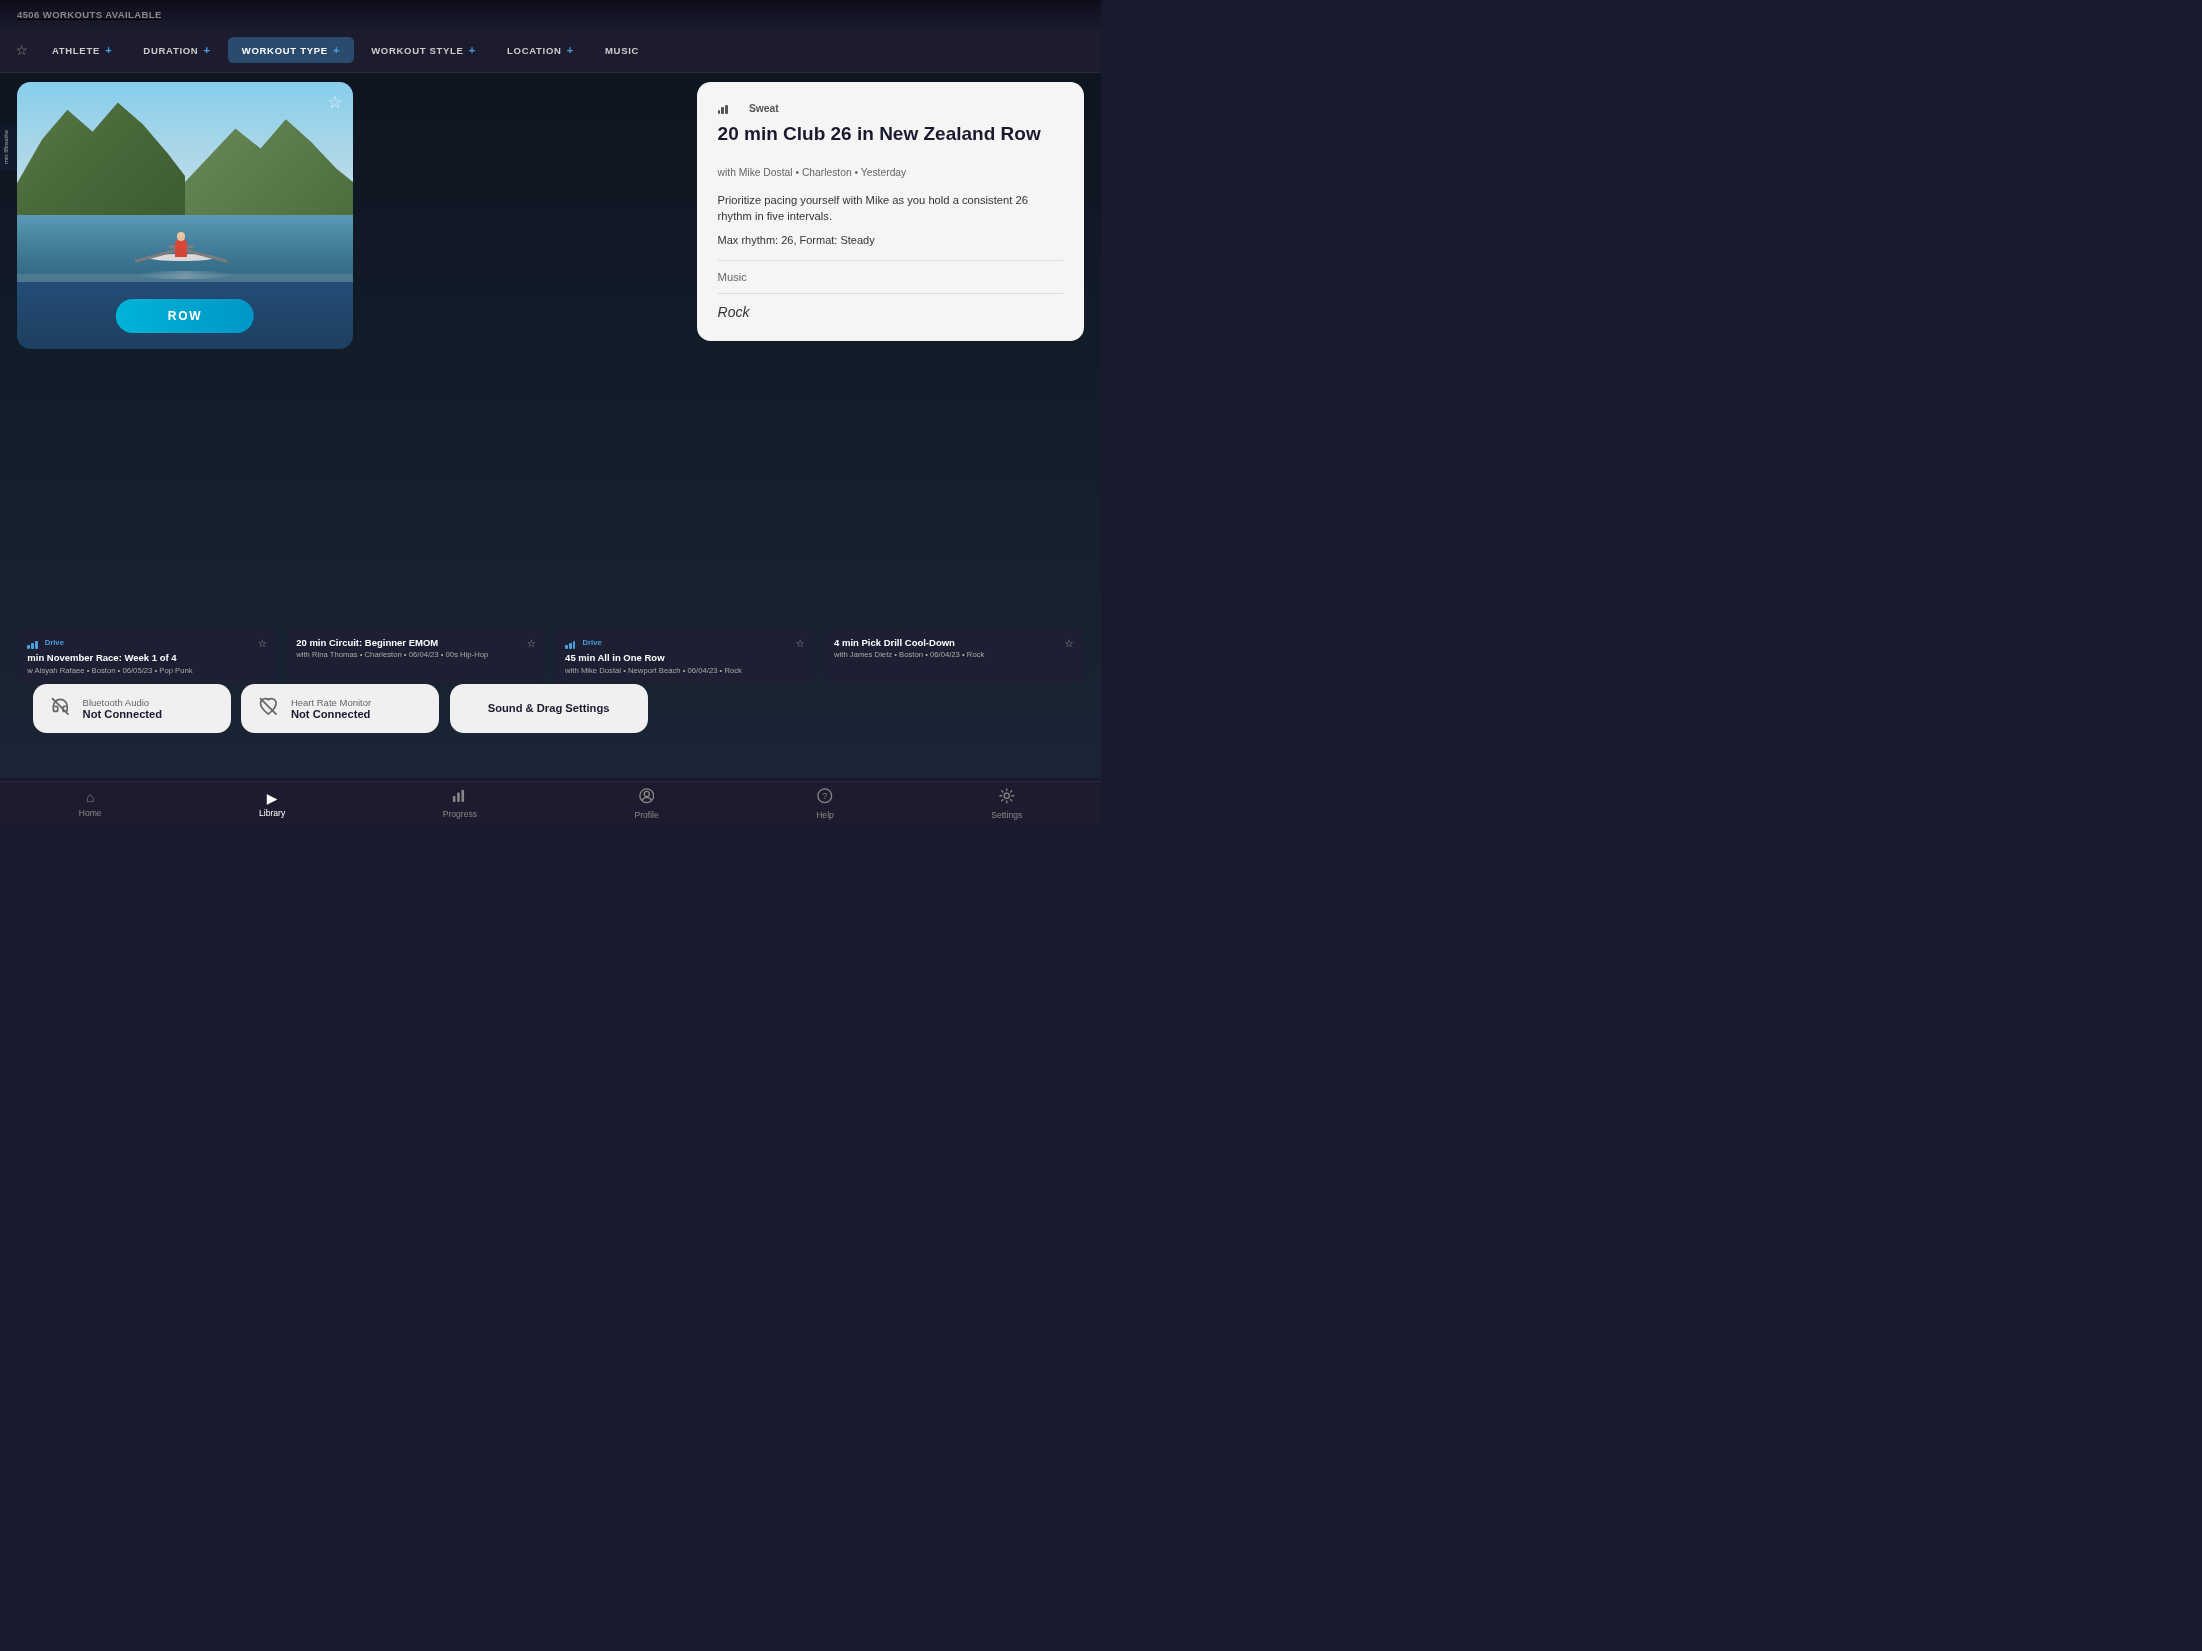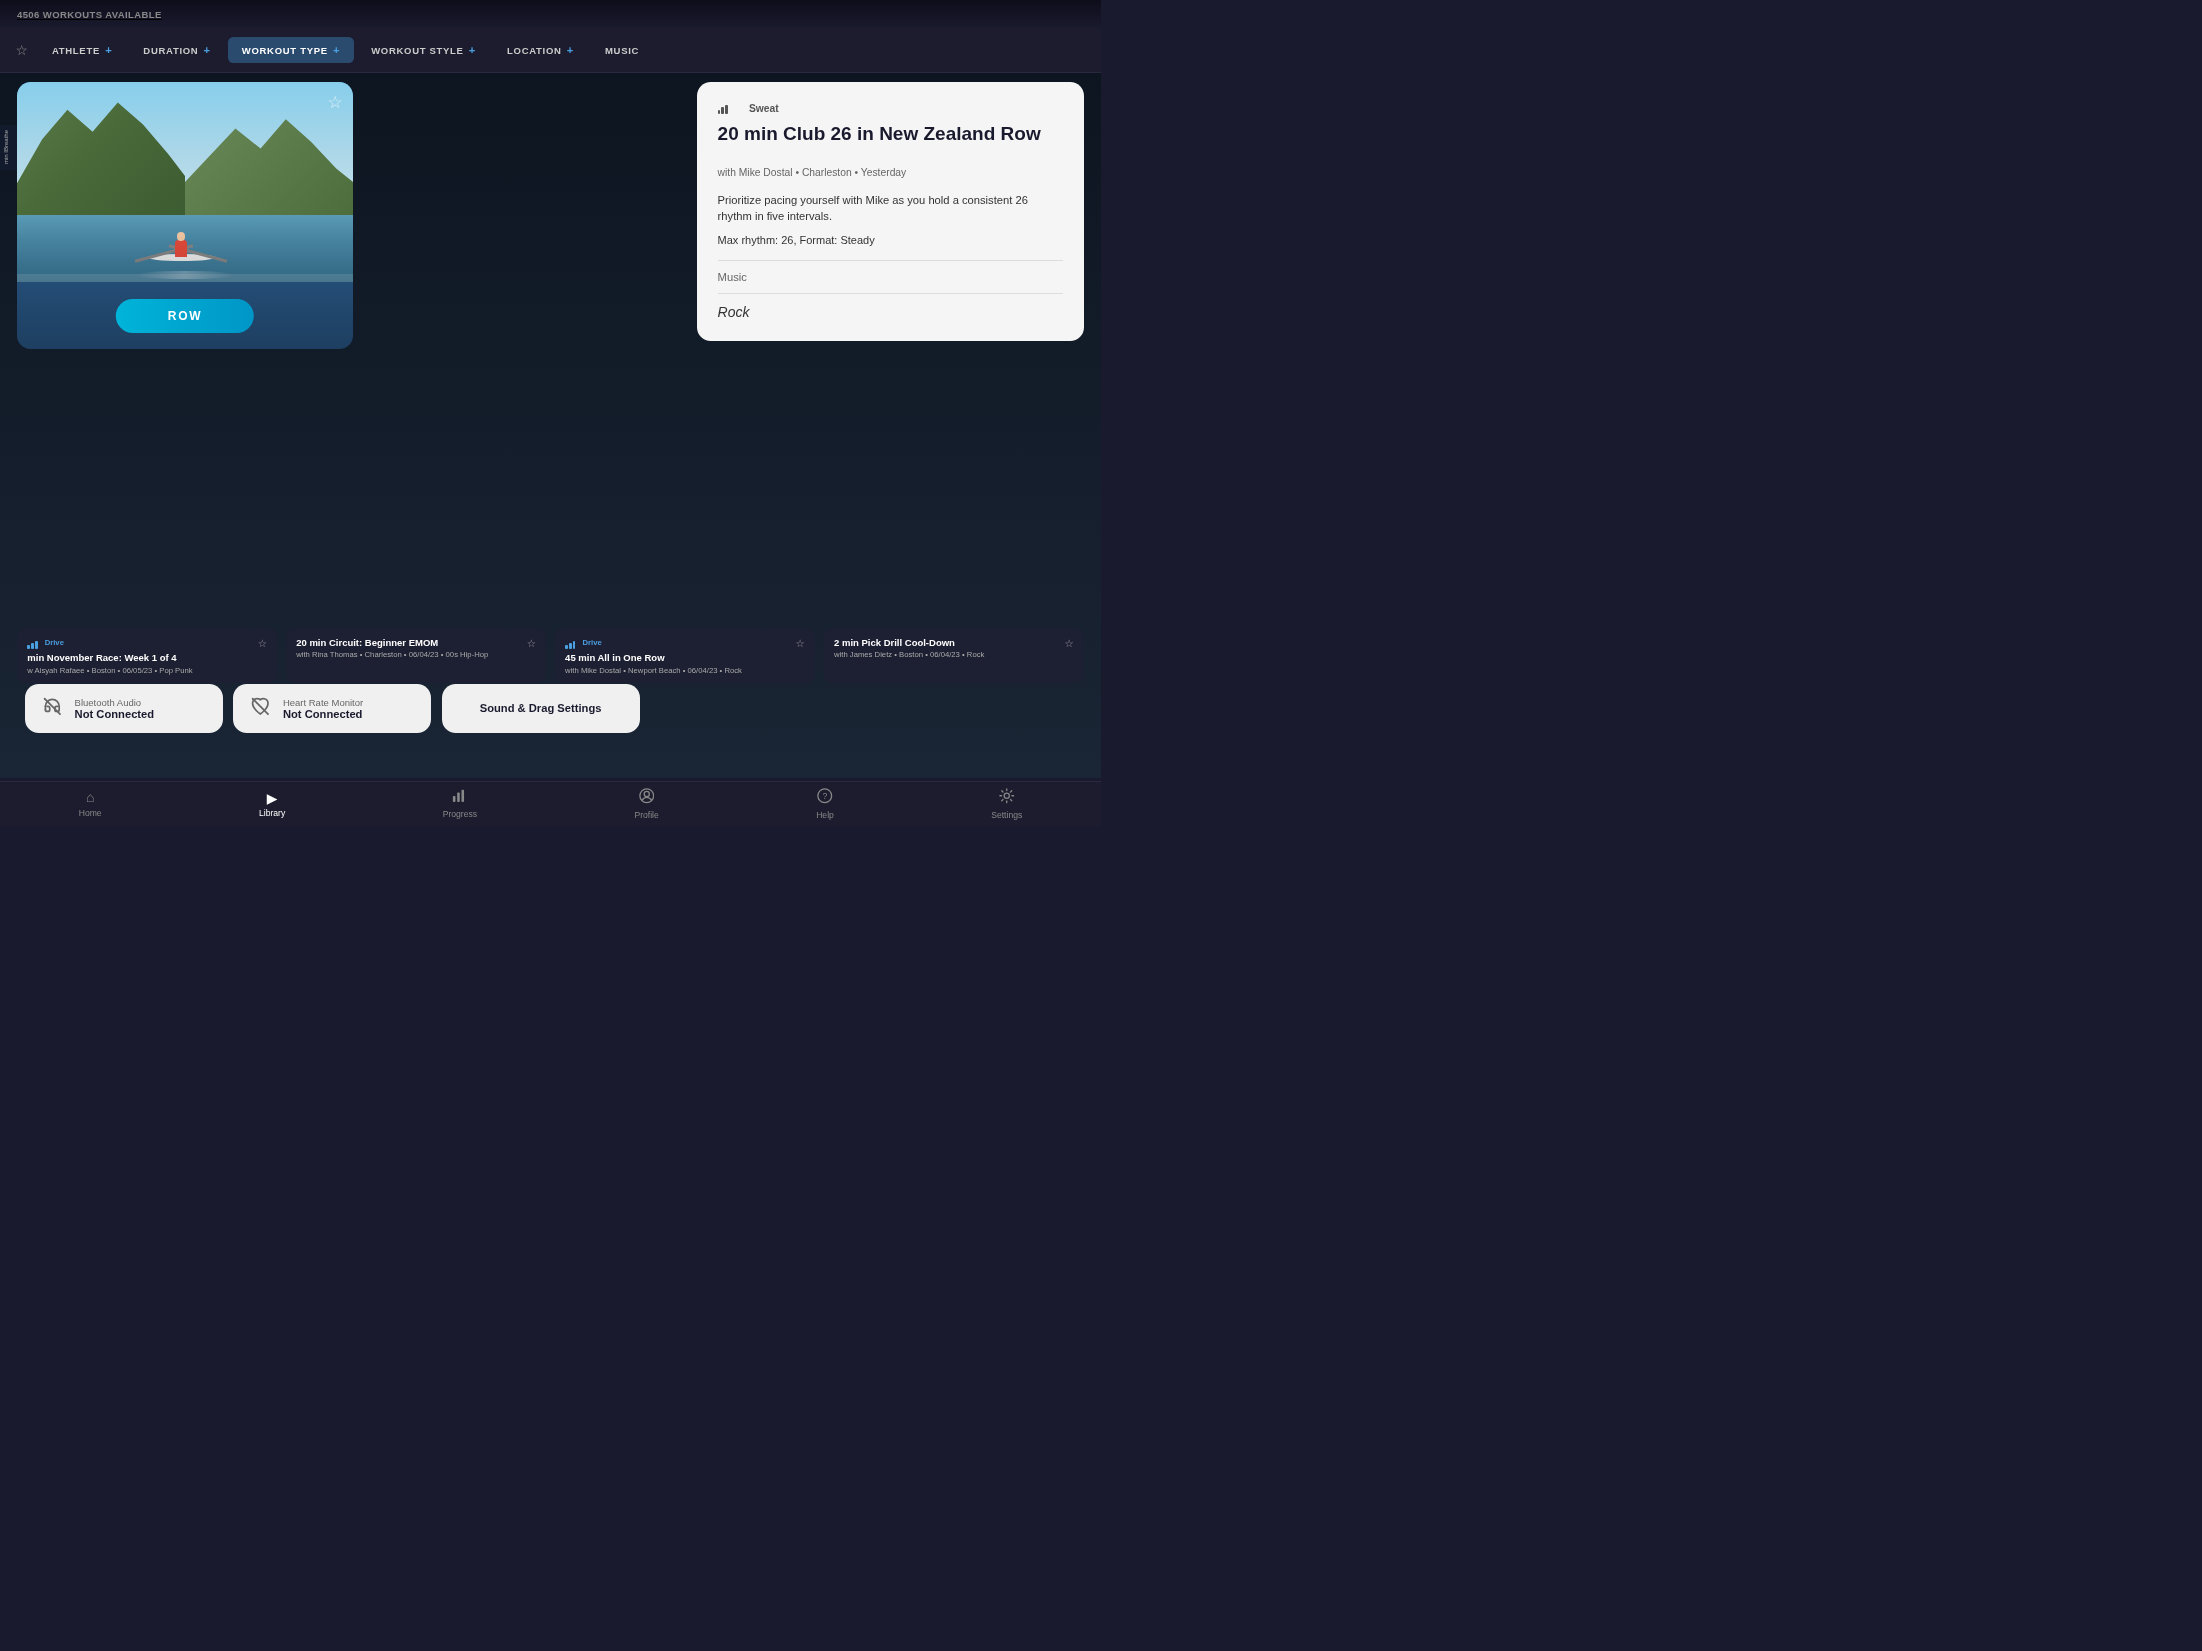--- a/index.html
+++ b/index.html
@@ -269,21 +269,21 @@
       font-size: 14px;
       color: #333;
       font-weight: 500;
       font-style: italic;
     }
 
     
     .connection-bar {
       position: absolute;
       bottom: 45px;
-      left: 8px;
+      left: 16px;
       right: 0;
       display: flex;
       gap: 10.3px;
       padding: 0 17px;
       z-index: 10;
     }
     .connection-card {
       background: #f0f0f0;
       border-radius: 13.8px;
       padding: 12px 17px;
@@ -547,21 +547,21 @@
           <div class="bar" style="height:6px;background:#4a9fe0;"></div>
           <div class="bar" style="height:7.7px;background:#4a9fe0;"></div>
         </span>
         <span class="wc-badge-text">Drive</span>
       </div>
       <div class="wc-title">45 min All in One Row</div>
       <div class="wc-sub">with Mike Dostal • Newport Beach • 06/04/23 • Rock</div>
     </div>
     <div class="workout-card-mini">
       <span class="wc-star">☆</span>
-      <div class="wc-title">2 min Pick Drill Cool-Down</div>
+      <div class="wc-title">4 min Pick Drill Cool-Down</div>
       <div class="wc-sub">with James Dietz • Boston • 06/04/23 • Rock</div>
     </div>
   </div>
 
   <div class="connection-bar">
 
     <div class="connection-card">
       <div class="connection-icon">
         <svg width="20.6" height="20.6" viewBox="0 0 24 24" fill="none">
 

